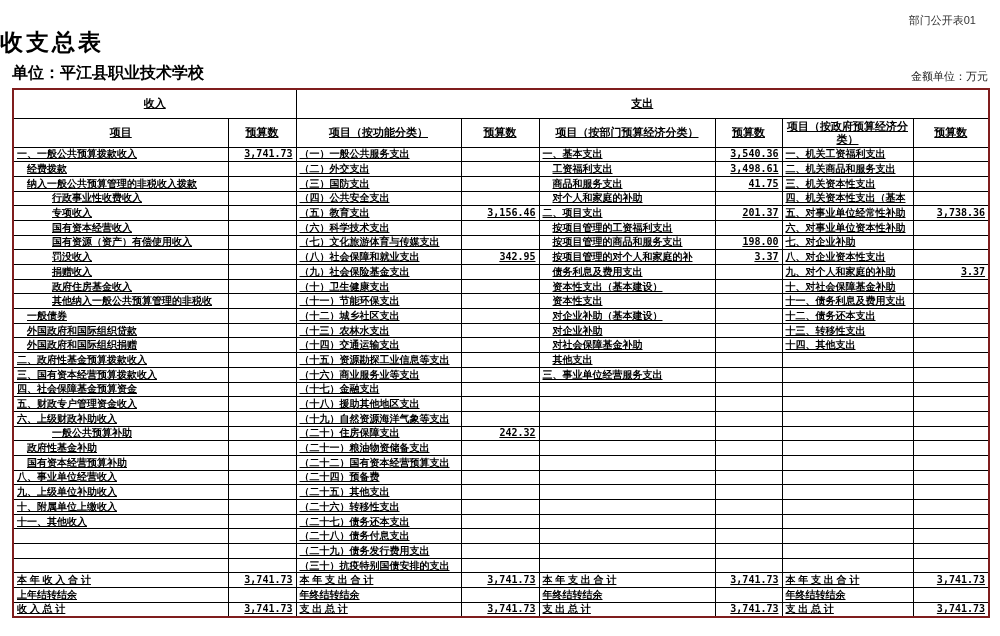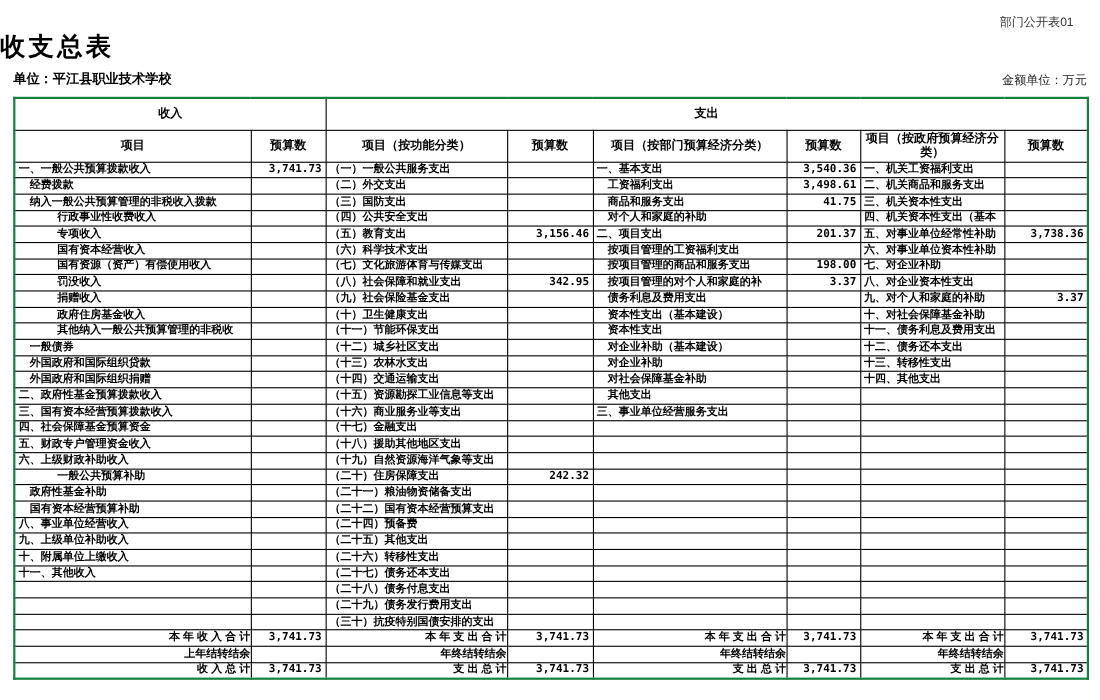--- a/index.html
+++ b/index.html
@@ -13,47 +13,48 @@
     font-size: 11px; color: #333; font-weight: normal;
   }
   .page-title {
     position: absolute; top: 27px; left: 0; width: 100%;
     text-align: left; font-size: 23px; font-weight: bold; letter-spacing: 3px;
   }
   .meta-row {
     position: absolute; top: 63px; left: 12px; width: 976px;
     display: flex; justify-content: space-between; align-items: flex-end;
   }
-  .unit-label { font-size: 12px; font-weight: bold; }
+  .unit-label { font-size: 16px; font-weight: bold; }
   .amount-unit-label { font-size: 11px; color: #222; }
   table.summary {
     position: absolute; top: 88px; left: 12px; width: 976px;
     border-collapse: collapse; table-layout: fixed;
-    border: 2px solid #15803d;
+    border: 2px solid #7f1d1d;
+    text-decoration: underline;
   }
   .summary th, .summary td {
     border: 1px solid #000; padding: 0; overflow: hidden;
   }
   .summary thead th {
     font-size: 11px; font-weight: bold; text-align: center;
     height: 29px; line-height: 1.15; white-space: normal; padding: 0 2px;
   }
   .summary tbody td {
     height: 14.7px; font-size: 10px; font-weight: bold;
     line-height: 12px; white-space: nowrap;
   }
   td.label-cell { text-align: left; padding-left: 3px; }
   td.label-cell.ind1 { padding-left: 13px; }
   td.label-cell.ind2 { padding-left: 38px; margin-left: 47px; }
   td.value-cell {
     text-align: right; padding-right: 3px;
     font-family: "DejaVu Sans Mono", "Liberation Mono", monospace;
     font-size: 10px; font-weight: bold;
   }
-  tr.footer-row td.label-cell { padding-left: 3px; text-align: right; }
+  tr.footer-row td.label-cell { padding-left: 3px; }
 </style>
 </head>
 <body>
 
 <div class="corner-label">部门公开表01</div>
 <div class="page-title">收支总表</div>
 <div class="meta-row">
   <span class="unit-label">单位：平江县职业技术学校</span>
   <span class="amount-unit-label">金额单位：万元</span>
 </div>

